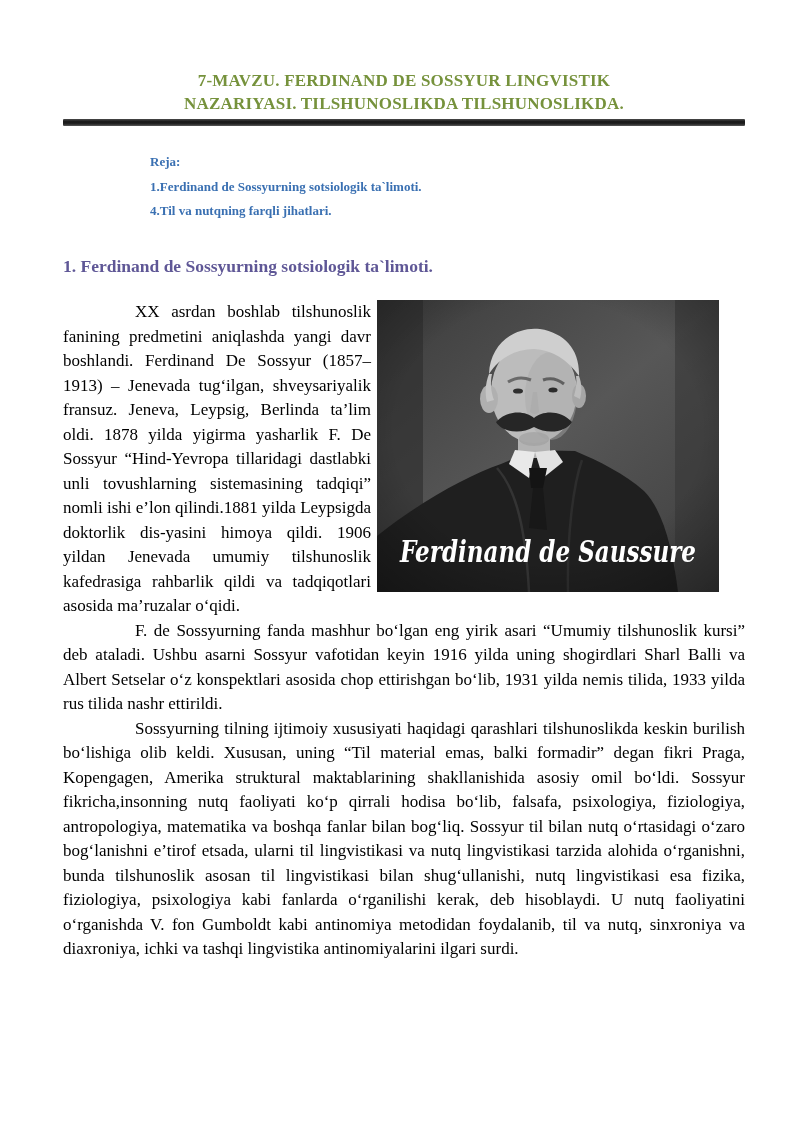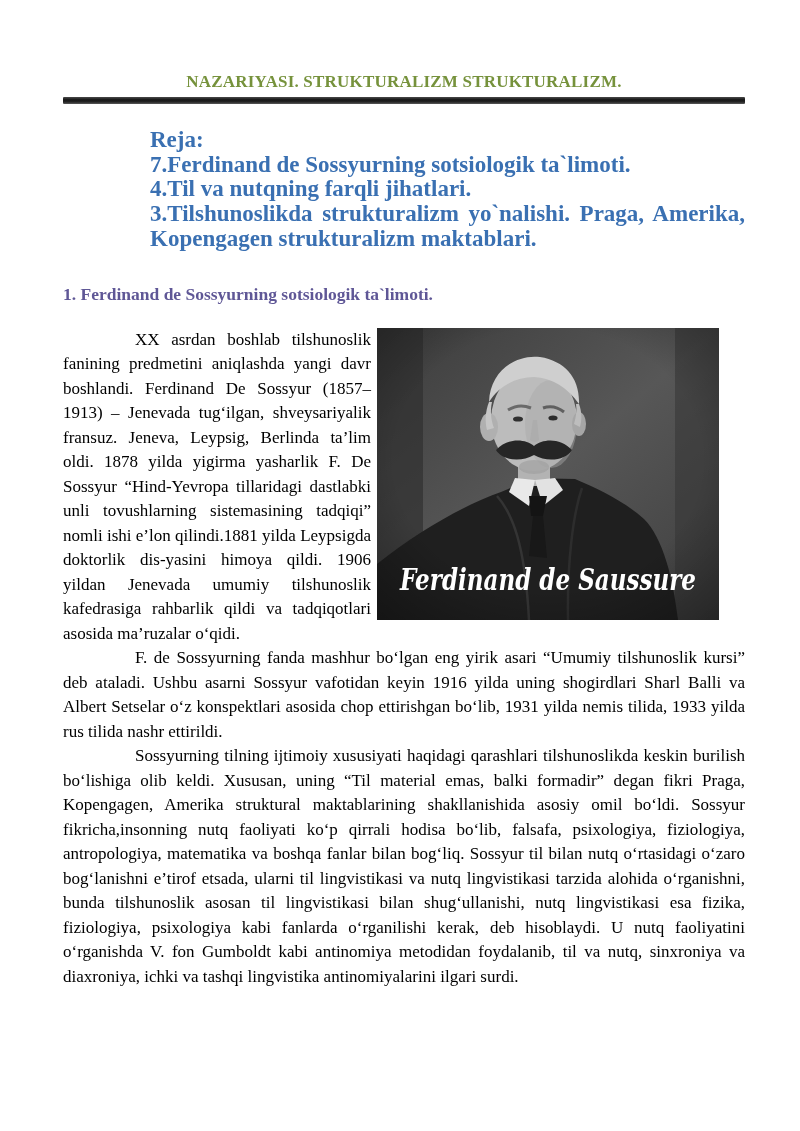--- a/index.html
+++ b/index.html
@@ -34,21 +34,21 @@
     margin-top: 4px;
     height: 7px;
     background: linear-gradient(180deg, #4a4a4a 0%, #161616 40%, #242424 70%, #5a5a5a 100%);
     border-radius: 1px;
   }
   .plan-block {
     margin-top: 24px;
     padding-left: 87px;
     color: var(--plan-blue, #3A70B2);
     font-weight: bold;
-    font-size: 23px;
+    font-size: 13px;
     line-height: 24.7px;
     text-align: justify;
   }
   .section-heading {
     margin-top: 30px;
     text-align: left;
     color: var(--section-purple, #5F5796);
     font-weight: bold;
     font-size: 17.5px;
     line-height: 24px;
@@ -71,30 +71,30 @@
     overflow: hidden;
   }
   .portrait-figure svg { display: block; }
 </style>
 </head>
 <body>
 
 <div class="page">
 
   <div class="doc-title">
-    <div class="t-line2">NAZARIYASI. STRUKTURALIZM STRUKTURALIZM.</div>
+    <div class="t-line1">7-MAVZU. FERDINAND DE SOSSYUR LINGVISTIK</div>
+    <div class="t-line2">NAZARIYASI. TILSHUNOSLIKDA TILSHUNOSLIKDA.</div>
   </div>
 
   <div class="title-rule"></div>
 
   <div class="plan-block">
     <div>Reja:</div>
-    <div>7.Ferdinand de Sossyurning sotsiologik ta`limoti.</div>
+    <div>1.Ferdinand de Sossyurning sotsiologik ta`limoti.</div>
     <div>4.Til va nutqning farqli jihatlari.</div>
-    <div>3.Tilshunoslikda strukturalizm yo`nalishi. Praga, Amerika, Kopengagen strukturalizm maktablari.</div>
   </div>
 
   <div class="section-heading">1. Ferdinand de Sossyurning sotsiologik ta`limoti.</div>
 
   <div class="body-text">
 
     <div class="portrait-figure">
       <svg width="342" height="292" viewBox="0 0 342 292" xmlns="http://www.w3.org/2000/svg">
         <defs>
           <linearGradient id="bg" x1="0" y1="0" x2="1" y2="1">

